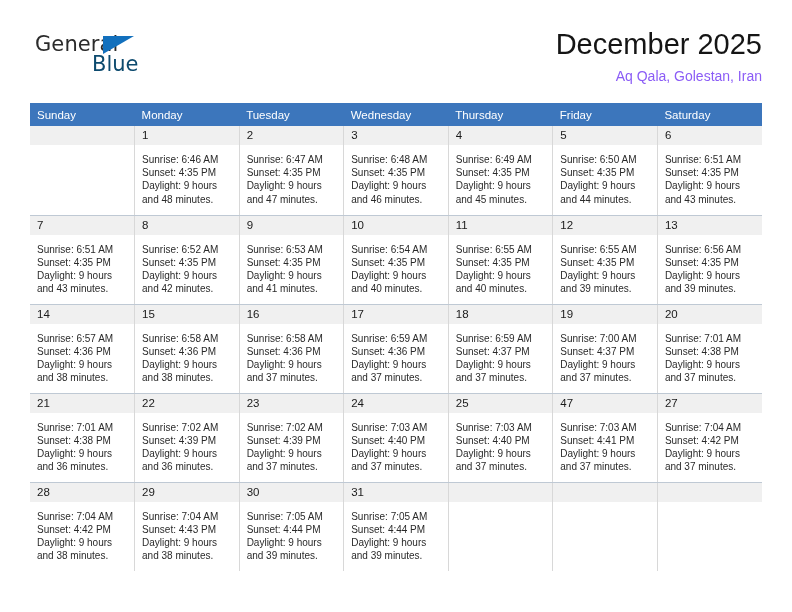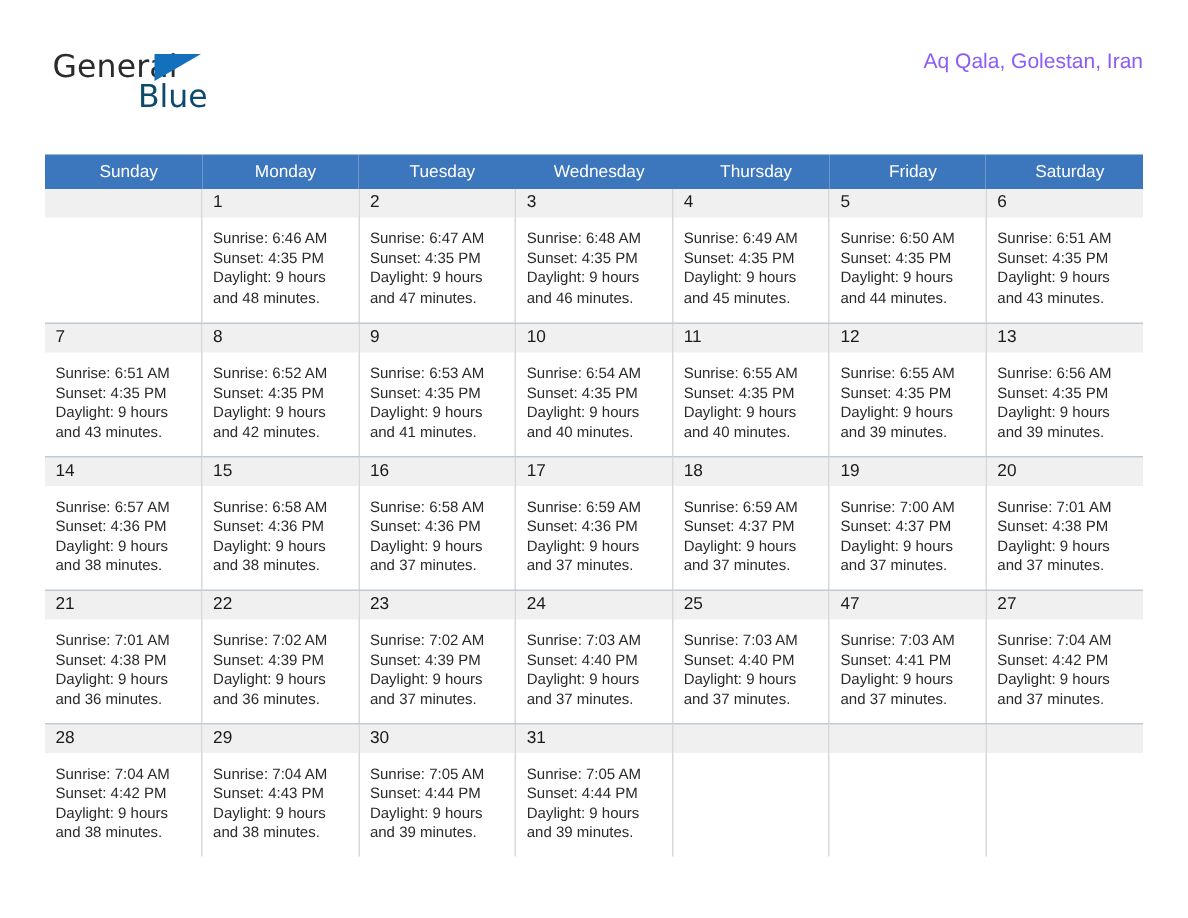--- a/index.html
+++ b/index.html
@@ -101,21 +101,21 @@
     table-layout: fixed;
     width: 732px;
   }
   table.cal col { width: 104.57px; }
 
   thead th {
     background: #3c76bc;
     color: #ffffff;
     font-size: 11.5px;
     font-weight: 400;
-    text-align: center;
+    text-align: left;
     padding: 5px 0 5px 7px;
     height: 13px;
     border: none;
   }
 
   tbody td {
     vertical-align: top;
     padding: 0;
     border-right: 1px solid #d8d8d8;
     border-bottom: 1px solid #bfc9d4;
@@ -153,20 +153,21 @@
 
   <div class="top">
 
     <div class="logo">
       <span class="logo-line1">General</span>
       <span class="logo-tri"></span>
       <span class="logo-line2">Blue</span>
     </div>
 
     <div class="title-wrap">
+      <div class="cal-title">December 2025</div>
       <div class="cal-subtitle">Aq Qala, Golestan, Iran</div>
     </div>
 
   </div>
 
   <div class="calendar">
     <table class="cal">
       <colgroup>
         <col>
           <col>

